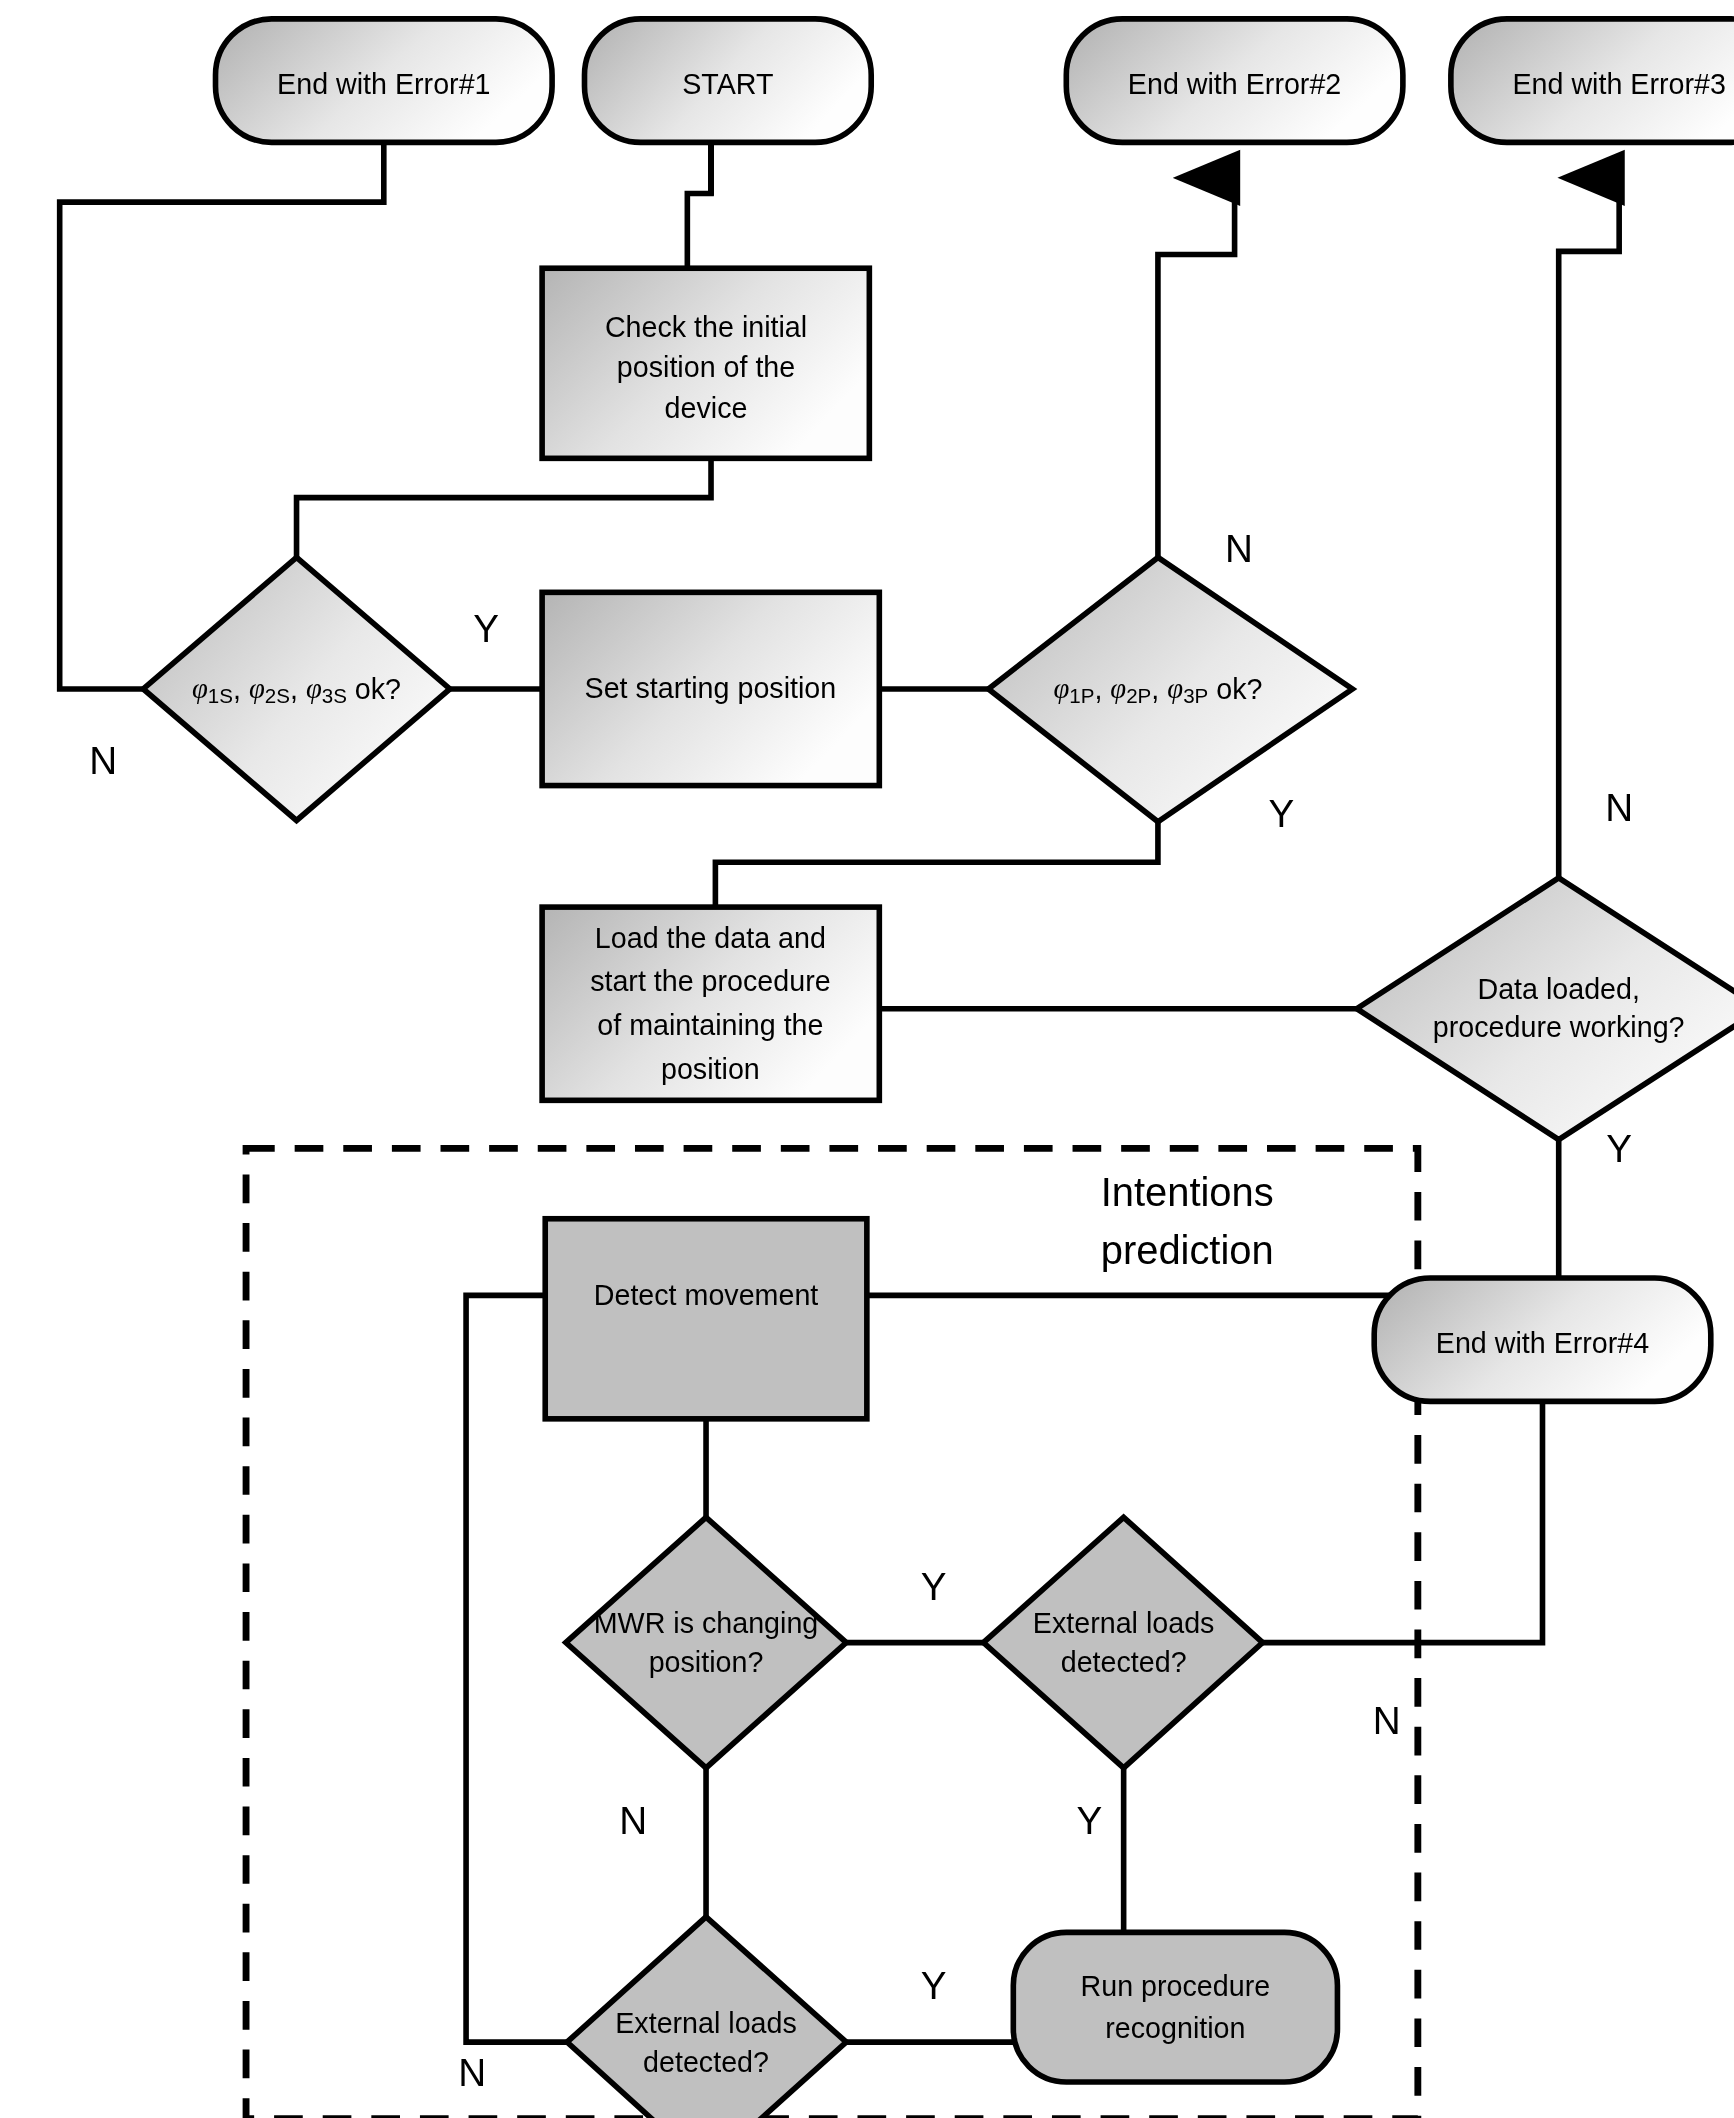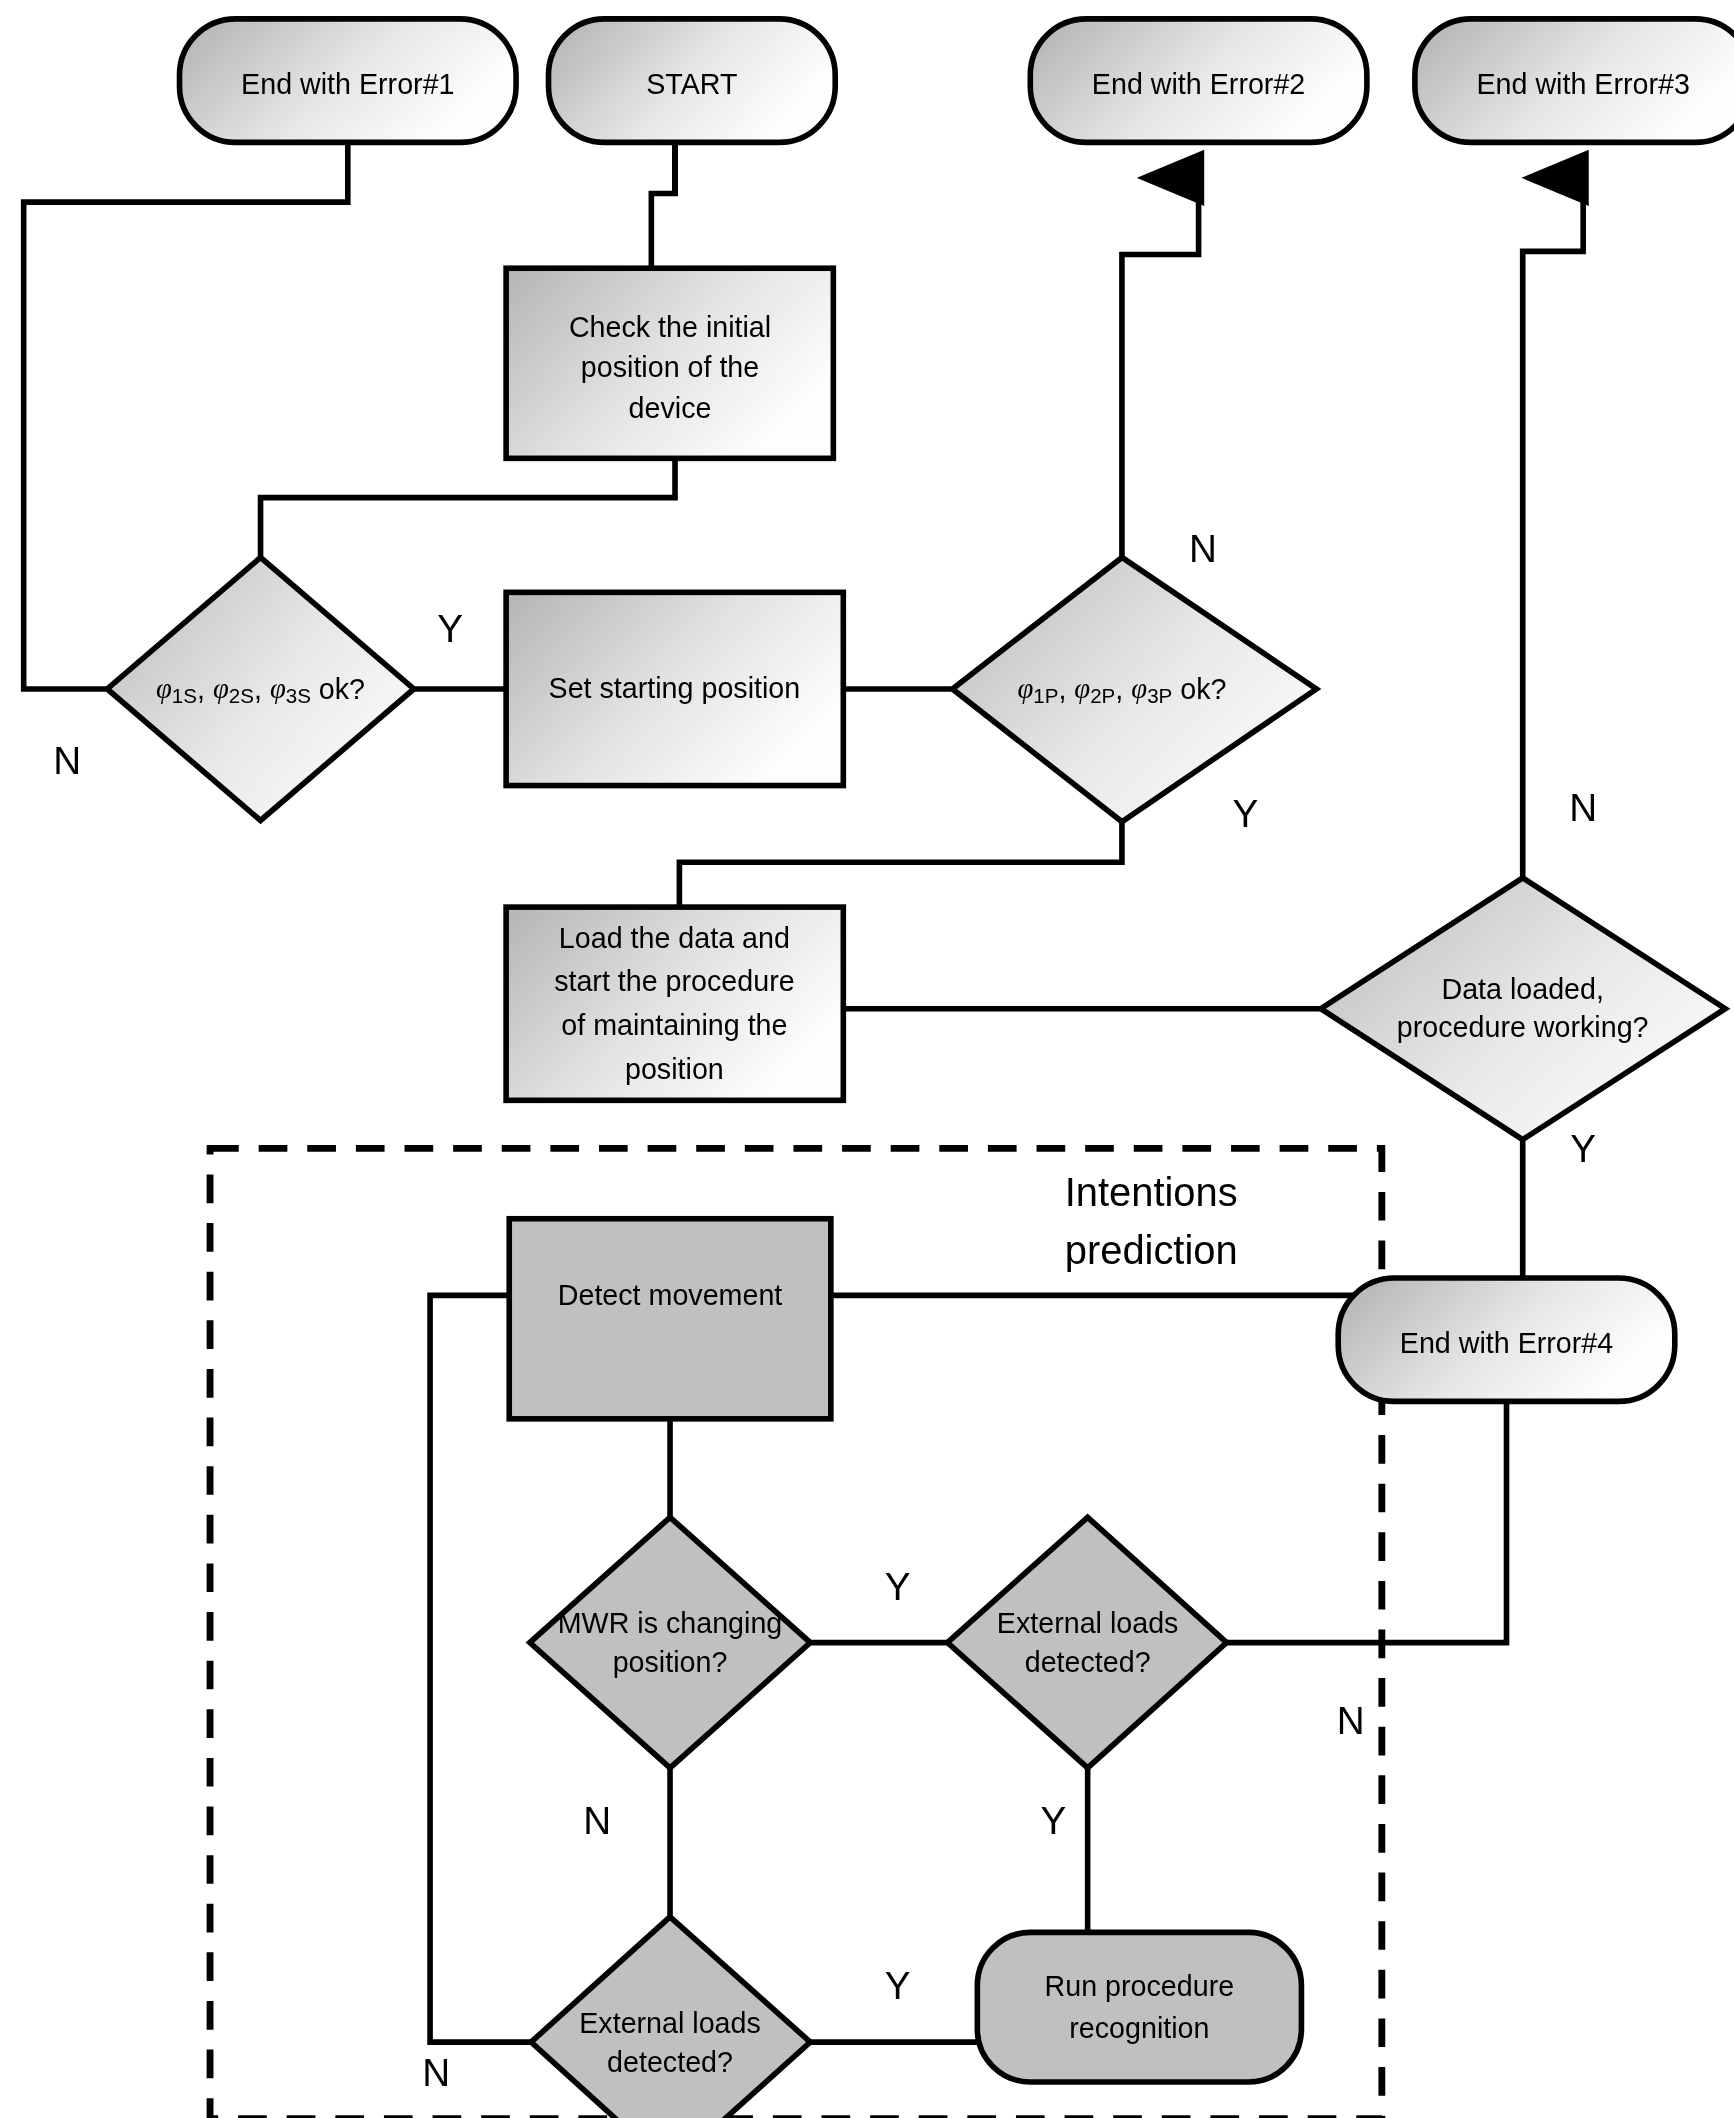--- a/index.html
+++ b/index.html
@@ -6,20 +6,21 @@
     margin: 0;
     padding: 0;
     background: #ffffff;
   }
   #stage {
     position: relative;
     width: 1490px;
     height: 2119px;
     background: #ffffff;
     font-family: "Liberation Sans", sans-serif;
+    margin-left: 36px;
   }
   svg.flow {
     position: absolute;
     top: 0; left: 0;
     width: 1734px;
     height: 2119px;
     display: block;
   }
   .node-text {
     font-family: "Liberation Sans", sans-serif;

